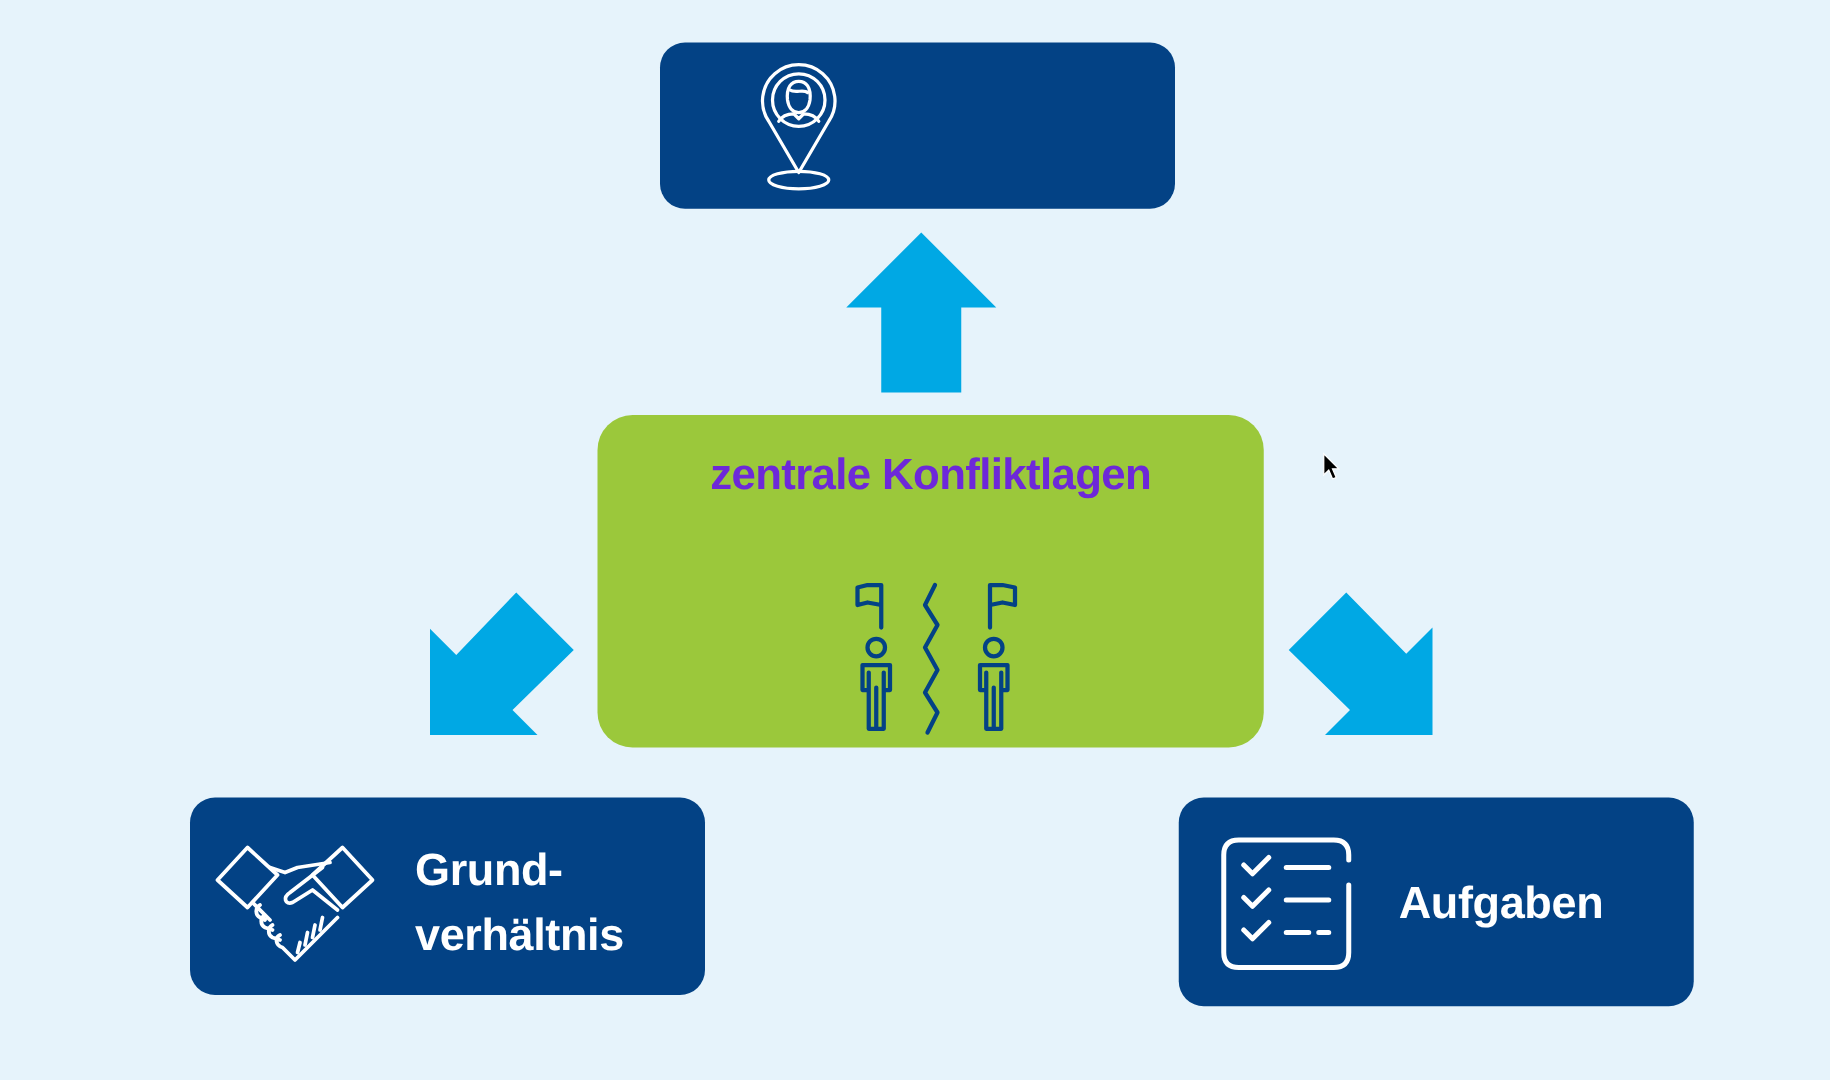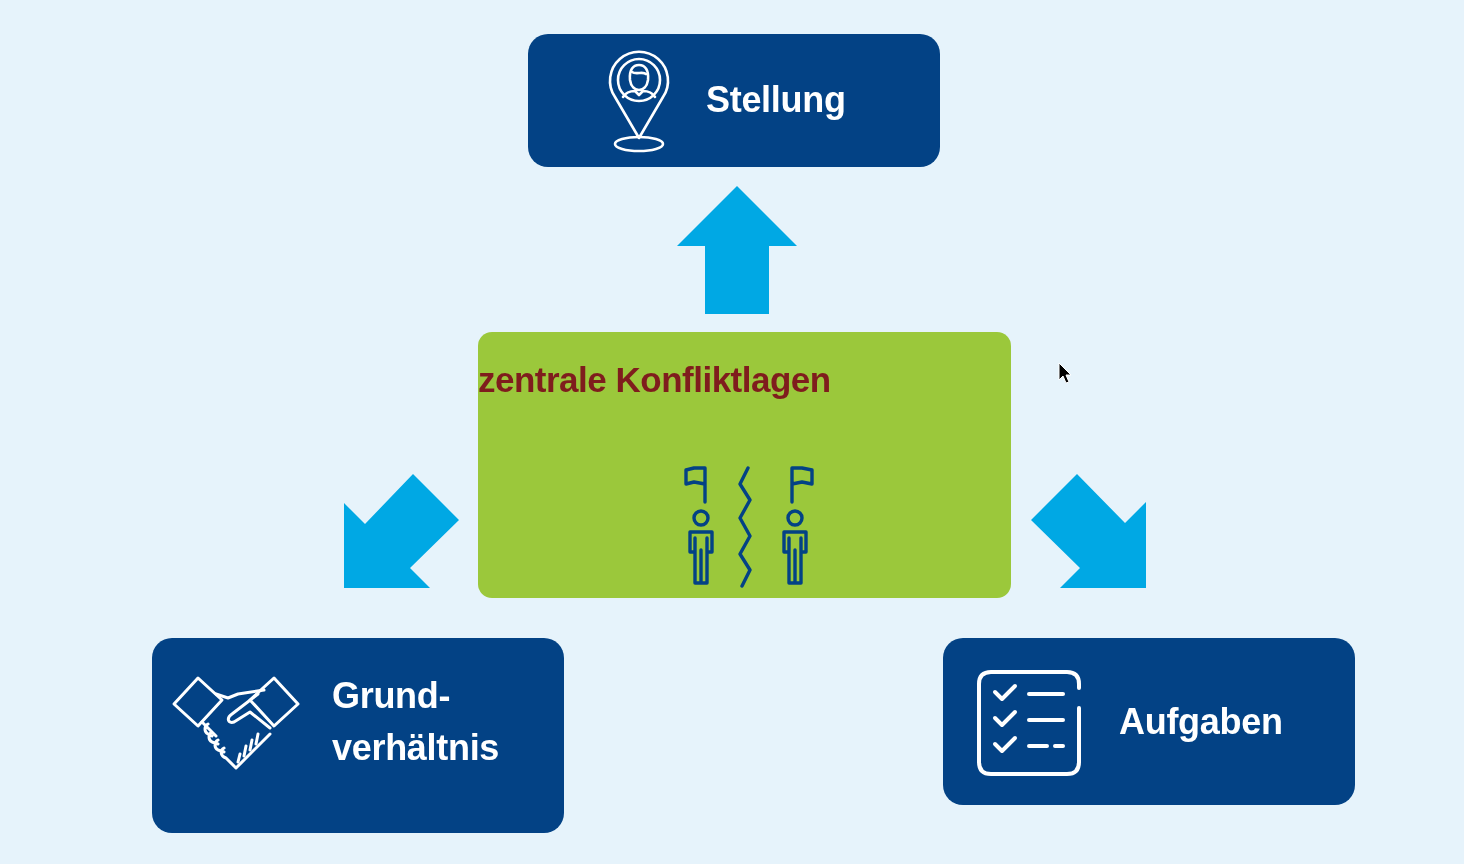--- a/index.html
+++ b/index.html
@@ -7,25 +7,25 @@
       width:1464px; height:864px; position:relative; overflow:hidden;
       background:#e6f3fb;
       font-family:"Liberation Sans", "DejaVu Sans", sans-serif;
     }
     .box {
       position:absolute; background:#034285; border-radius:20px;
       display:flex; align-items:center; color:#ffffff; box-sizing:border-box;
     }
     .box .label { font-weight:bold; font-size:36px; line-height:52px; letter-spacing:-0.3px; }
     #box-stellung { left:528px; top:34px; width:412px; height:133px; }
-    #box-grund { left:152px; top:638px; width:412px; height:195px; }
+    #box-grund { left:152px; top:638px; width:412px; height:158px; }
     #box-aufgaben { left:915px; top:638px; width:412px; height:167px;margin-left:28px; }
     .center {
       position:absolute; left:478px; top:332px; width:533px; height:266px;
-      background:#9bc83b; border-radius:14px; color:#7f1d1d;
+      background:#9bc83b; border-radius:28px; text-align:center; color:#6d28d9;
     }
     .center .title {
       font-weight:bold; font-size:35px; line-height:52px; margin-top:22px; letter-spacing:-0.5px;
     }
     svg { position:absolute; overflow:visible; }
     .cursor { position:absolute; left:1058px; top:362px; }
   </style>
 </head>
 <body>
 
@@ -43,21 +43,20 @@
   <svg style="left:76px;top:16px;" width="70" height="104" viewBox="0 0 70 104">
     <g fill="none" stroke="#fff" stroke-width="2.6" stroke-linejoin="round" stroke-linecap="round">
       <path d="M35 88 L11 47 A29 29 0 1 1 59 47 Z"></path>
       <circle cx="35" cy="30" r="21"></circle>
       <path d="M26 30 C25 20 29 15 35 15 C41 15 45 20 44 30 C43 37 39 40 35 40 C31 40 27 37 26 30 Z"></path>
       <path d="M28 22 C32 25 39 21 42 24"></path>
       <path d="M19 47 C22 42 28 41 31 41 L35 45 L39 41 C42 41 48 42 51 47"></path>
       <ellipse cx="35" cy="94" rx="24" ry="7"></ellipse>
     </g>
   </svg>
-  <span class="label" style="position:absolute;left:178px;top:40px;">Stellung</span>
 </div>
 
 <div class="center">
   <div class="title">
     <div>zentrale Konfliktlagen</div>
   </div>
   <svg style="left:202px;top:134px;" width="136" height="122" viewBox="0 0 136 122">
     <g fill="none" stroke="#034285" stroke-width="3.4" stroke-linejoin="round" stroke-linecap="round">
 
       <path d="M25 36 L25 2 L14 2 L6 4 L6 18 L14 16 L25 18"></path>

